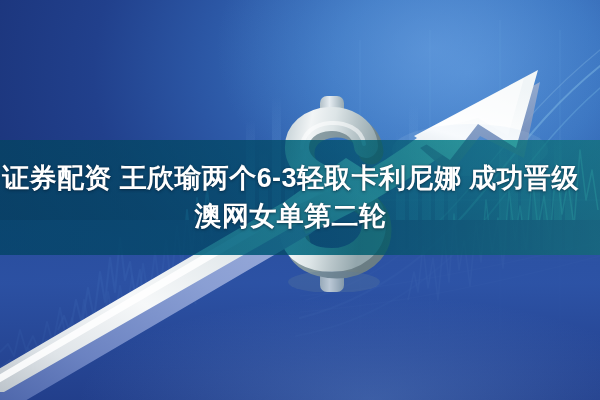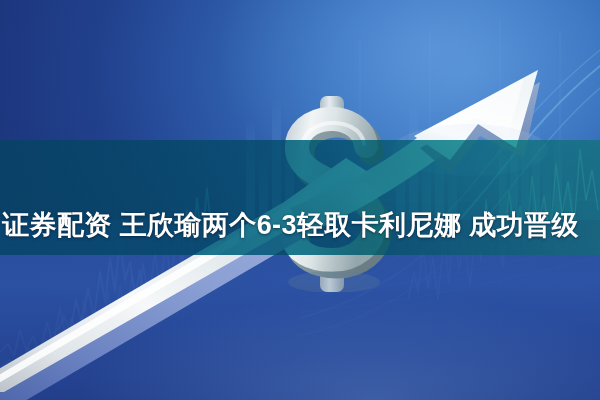--- a/index.html
+++ b/index.html
@@ -97,21 +97,20 @@
     gap: 2px;
     text-align: center;
     color: #ffffff;
     font-weight: 700;
     font-size: 27px;
     line-height: 1.32;
     letter-spacing: 0.4px;
     text-shadow: 0 1px 3px rgba(0,20,40,0.55), 0 0 1px rgba(0,0,0,0.35);
     white-space: nowrap;
     user-select: none;
-    margin-top: 28px;
   }
   .headline .l1 { display: block; }
   .headline .l2 { display: block; }
 </style>
 </head>
 <body>
 
 <div id="banner">
 
   <div class="bg-base"></div>
@@ -304,15 +303,16 @@
 
       <ellipse cx="470" cy="150" rx="78" ry="26" fill="#bcd6f2" opacity="0.12"></ellipse>
     </svg>
   </div>
 
   <div class="band"></div>
   <div class="band-tint"></div>
 
   <div class="headline">
     <span class="l1">证券配资 王欣瑜两个6-3轻取卡利尼娜 成功晋级</span>
+    <span class="l2">澳网女单第二轮</span>
   </div>
 
 </div>
 
 </body></html>

